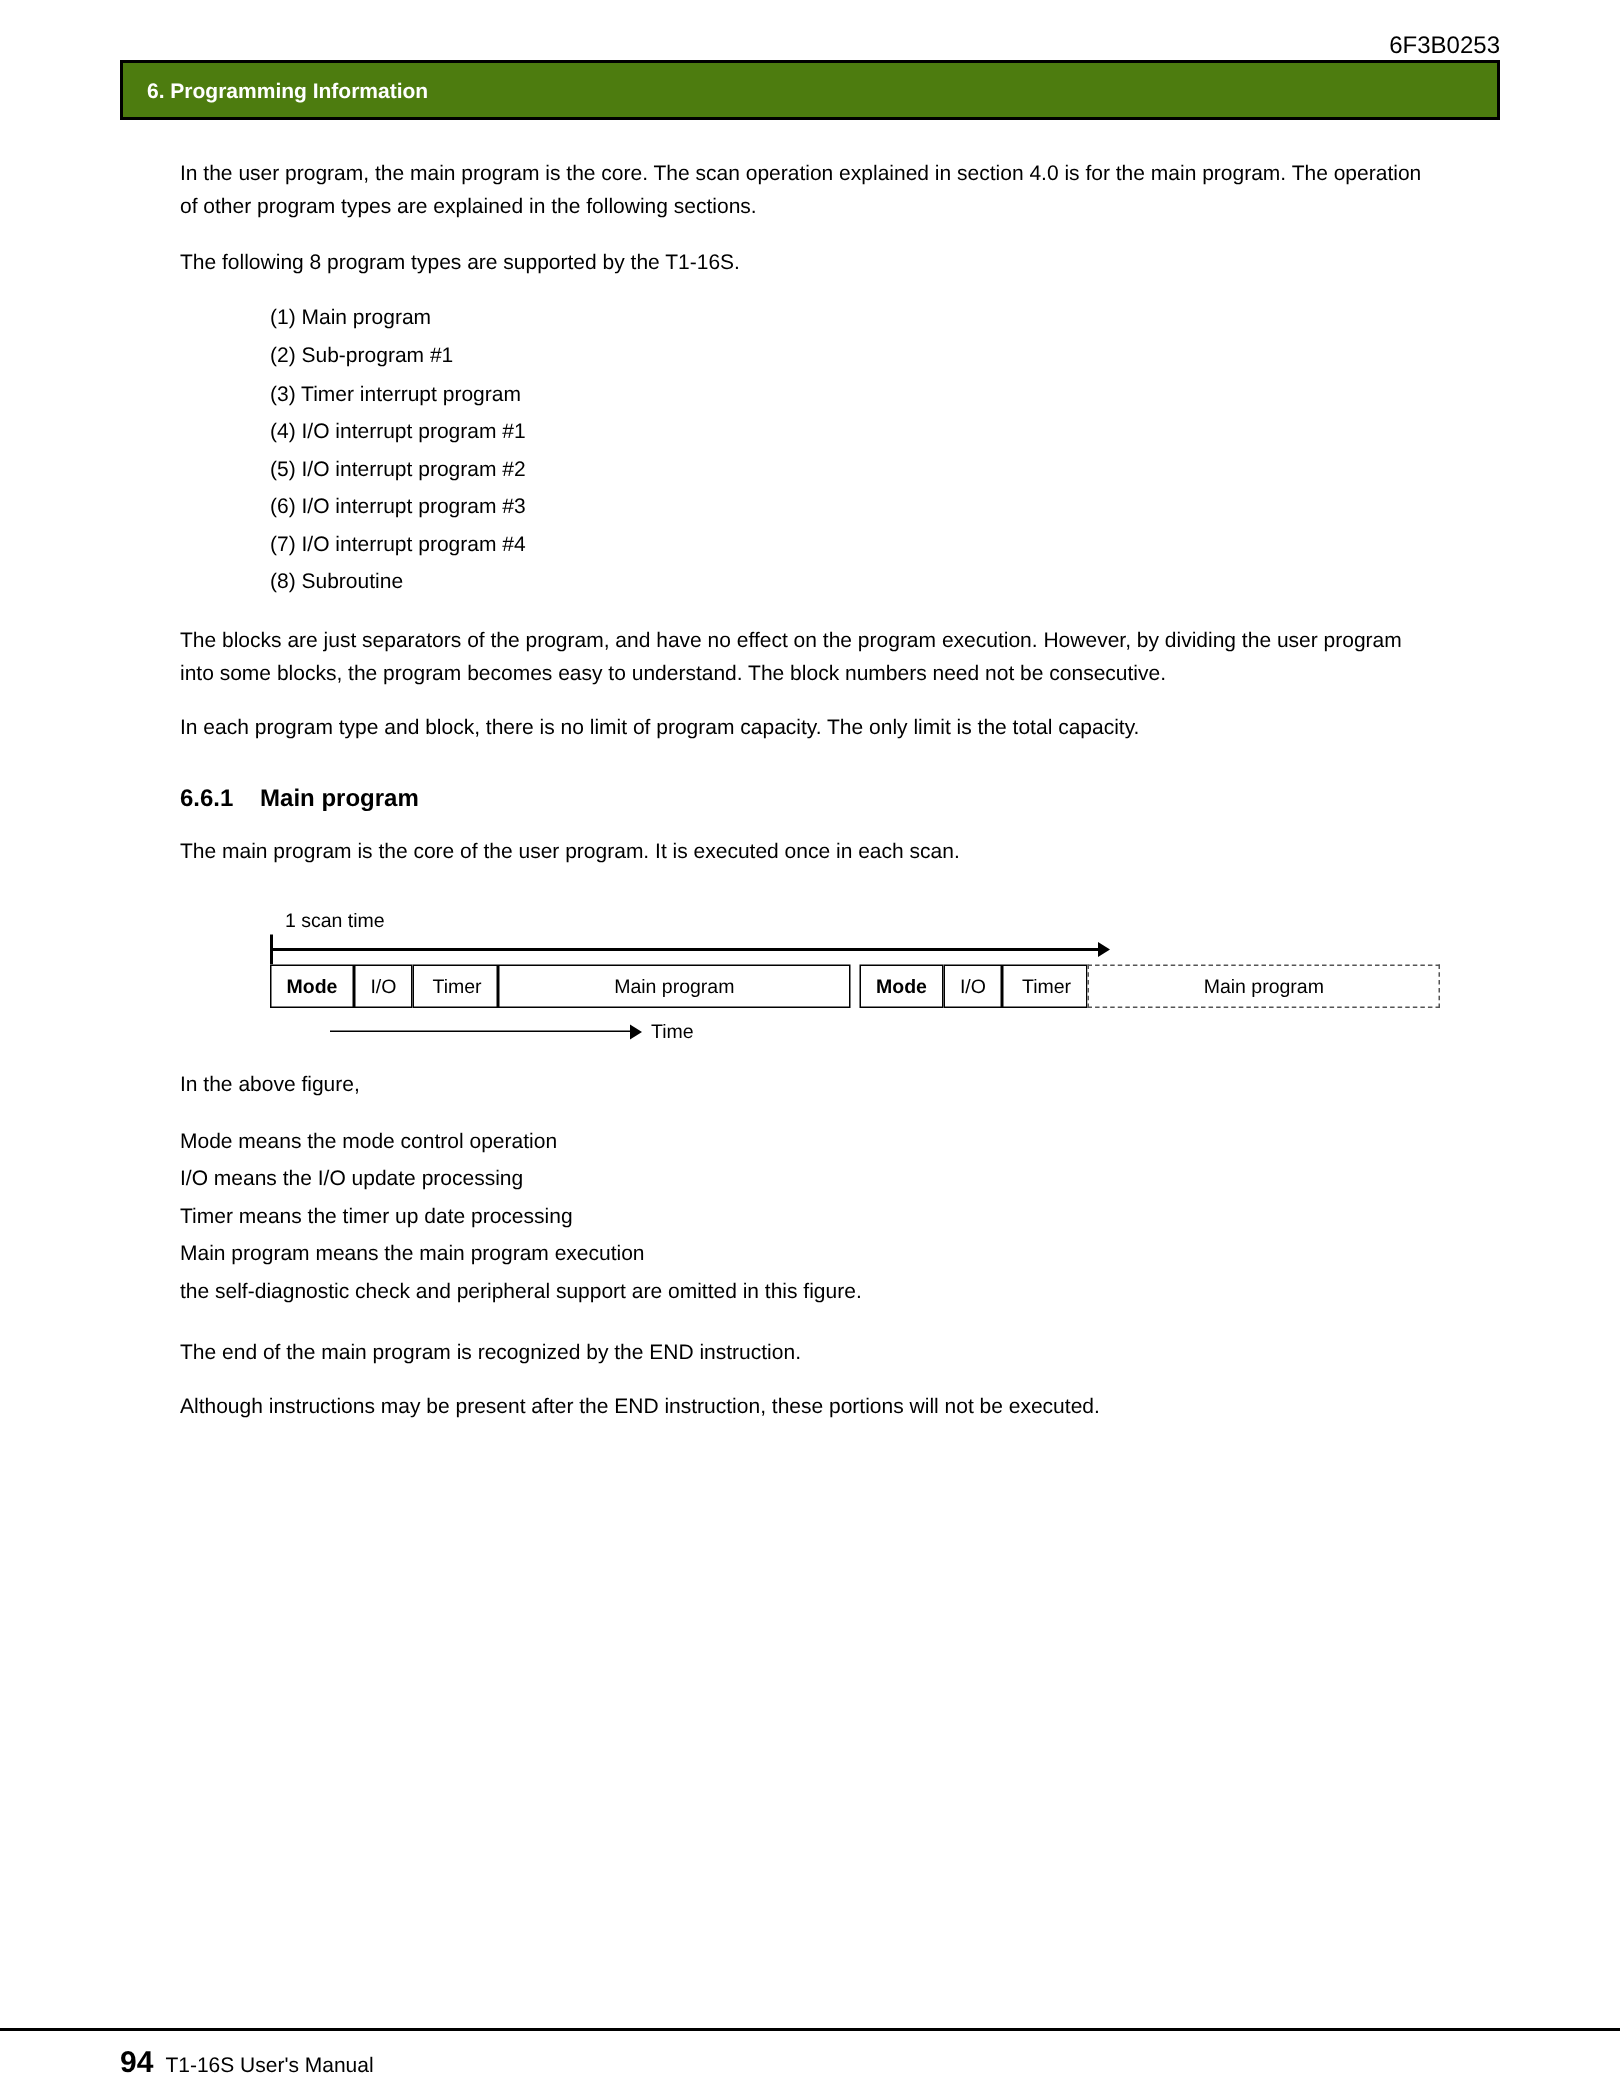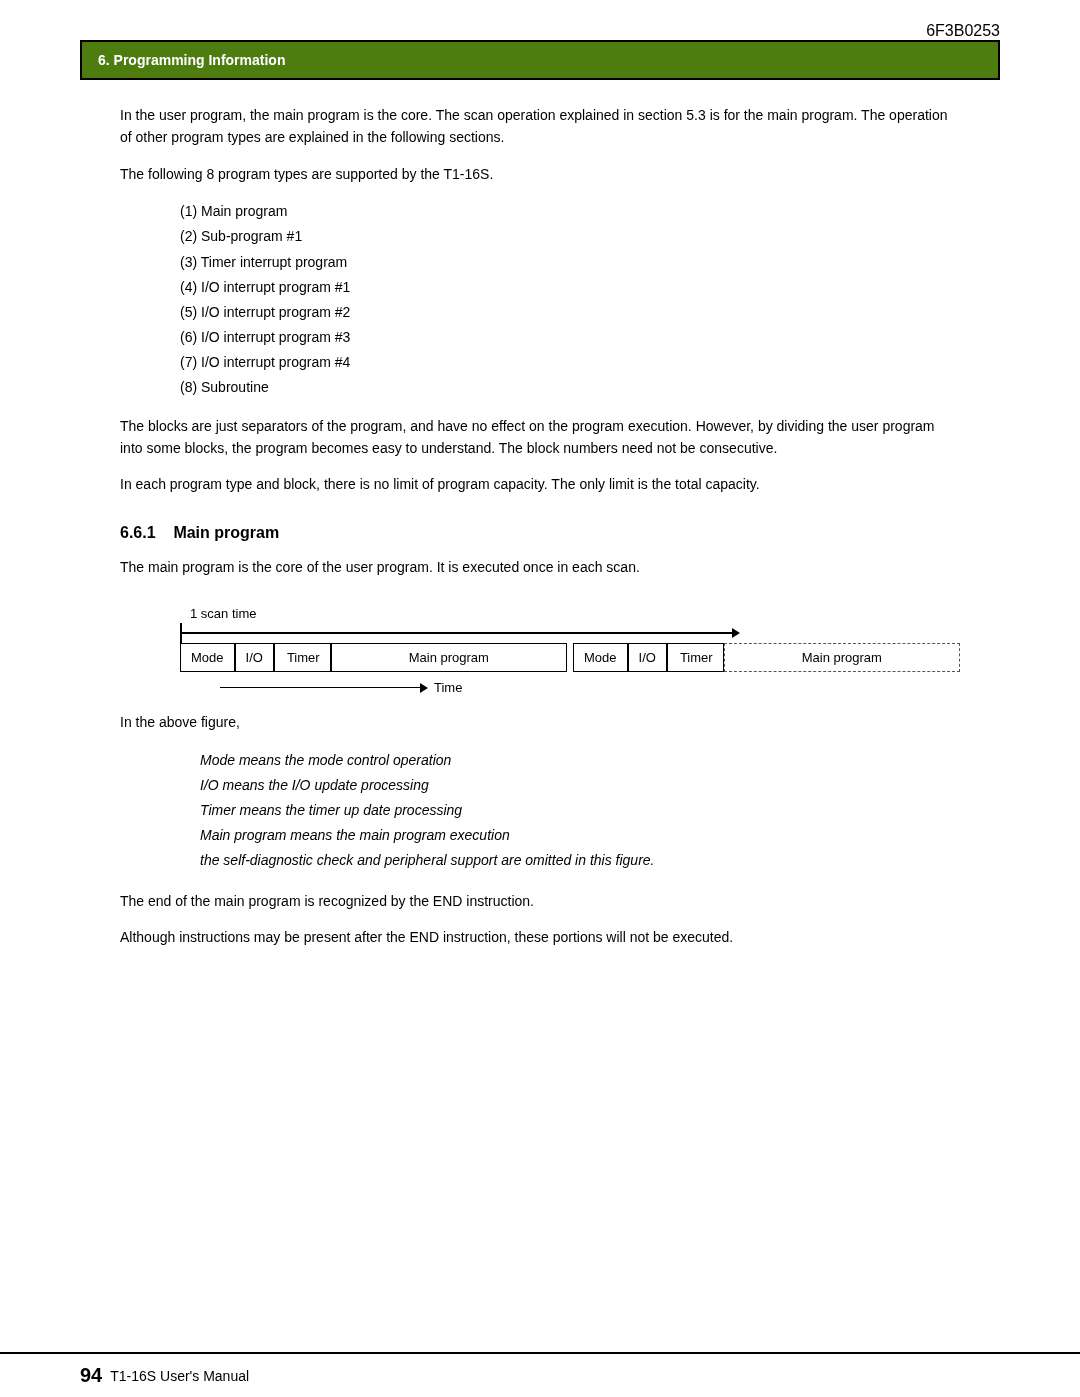--- a/index.html
+++ b/index.html
@@ -79,21 +79,21 @@
       border: 1.5px solid #000;
       padding: 6px 10px;
       text-align: center;
       font-size: 13px;
       display: flex;
       align-items: center;
       justify-content: center;
       background: #fff;
     }
 
-    .block-mode { min-width: 48px; }
+    .block-mode { min-width: 48px; font-weight: bold; }
     .block-io { min-width: 36px; }
     .block-timer { min-width: 52px; padding-left: 12px; }
     .block-main { min-width: 180px; flex: 1; }
 
     .block-dashed {
       border: 1.5px dashed #555;
       padding: 6px 10px;
       text-align: center;
       font-size: 13px;
       display: flex;
@@ -124,24 +124,22 @@
       border-bottom: 5px solid transparent;
       border-left: 8px solid #000;
     }
 
     .time-label {
       margin-left: 6px;
       font-size: 13px;
     }
 
     .indent-list {
-      margin-left: 80px;
       line-height: 1.8;
       font-size: 14px;
-      font-style: italic;
     }
 
     .footer-bar {
       position: absolute;
       bottom: 0;
       left: 0;
       right: 0;
       border-top: 2px solid #000;
       padding: 10px 80px;
       display: flex;
@@ -167,21 +165,21 @@
 <body>
 
 <div class="page">
 
   <div class="page-id">6F3B0253</div>
 
   <div class="section-header">6.  Programming Information</div>
 
   <div class="content">
 
-    <p class="para">In the user program, the main program is the core. The scan operation explained in section 5.3 is for the main program. The operation of other program types are explained in the following sections.</p>
+    <p class="para">In the user program, the main program is the core. The scan operation explained in section 4.0 is for the main program. The operation of other program types are explained in the following sections.</p>
     <p class="para">The following 8 program types are supported by the T1-16S.</p>
 
     <ul class="program-list">
     <li>(1)   Main program</li>
         <li>(2)   Sub-program #1</li>
         <li>(3)   Timer interrupt program</li>
         <li>(4)   I/O interrupt program #1</li>
         <li>(5)   I/O interrupt program #2</li>
         <li>(6)   I/O interrupt program #3</li>
         <li>(7)   I/O interrupt program #4</li>

